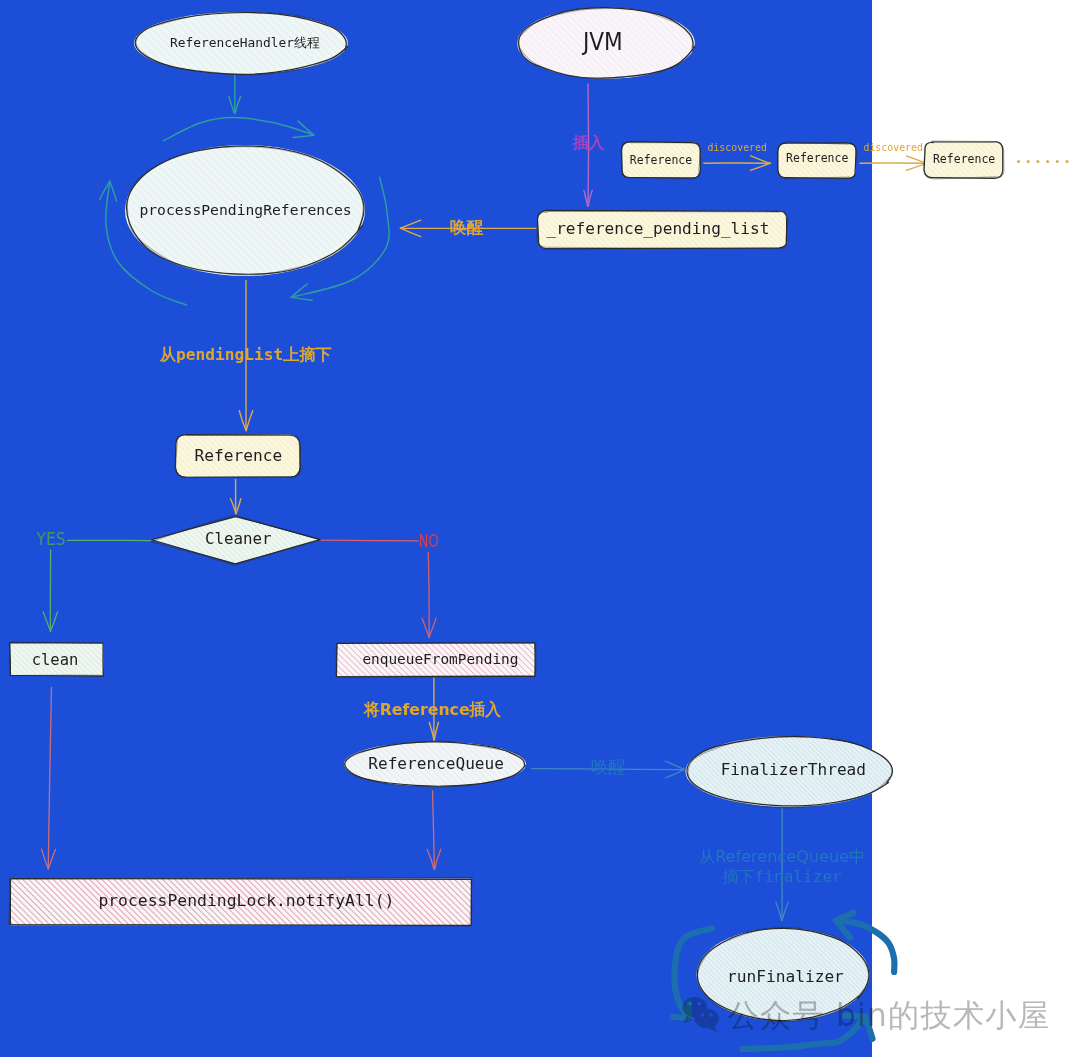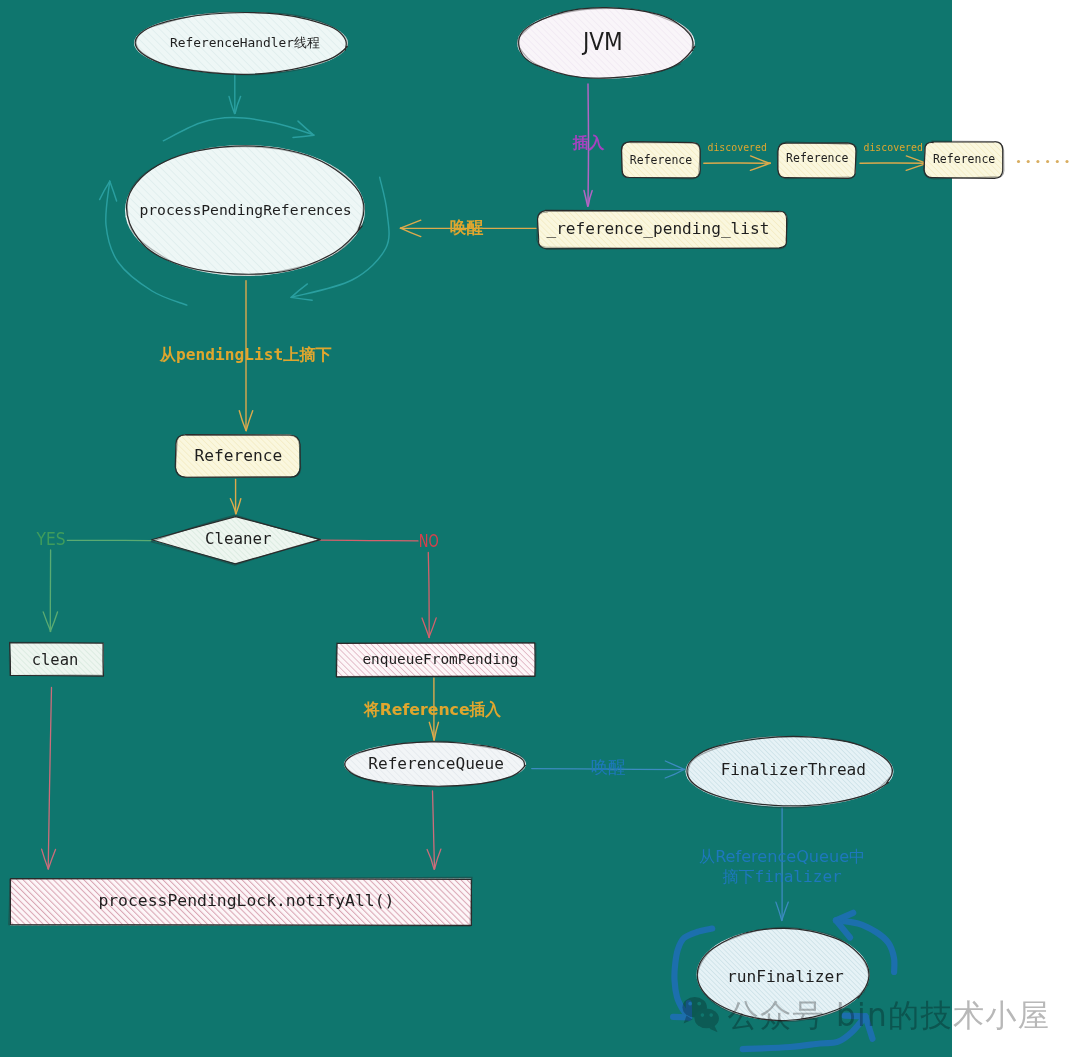--- a/index.html
+++ b/index.html
@@ -1,18 +1,18 @@
 <!DOCTYPE html>
 <html><head>
 <meta charset="utf-8">
 <title>JVM Reference Processing Diagram</title>
 <style>
   html,body{margin:0;padding:0;background:#ffffff;}
   body{width:1080px;height:1057px;overflow:hidden;}
-  #canvas{position:relative;width:952px;height:1057px;background:#0f766e;}
+  #canvas{position:relative;width:872px;height:1057px;background:#1d4ed8;}
   svg.diagram{position:absolute;left:0;top:0;width:1080px;height:1057px;}
   text{dominant-baseline:middle;text-anchor:middle;}
   .mono{font-family:"DejaVu Sans Mono",monospace;}
   .sans{font-family:"DejaVu Sans","Liberation Sans",sans-serif;}
   .nlabel{fill:#1e1e1e;}
   .elabel{font-weight:600;}
   .elabel-thin{font-weight:500;}
   .elabel-yn{font-weight:400;}
   .elabel-med{font-weight:500;}
   .orange{fill:#dfa62e;}

